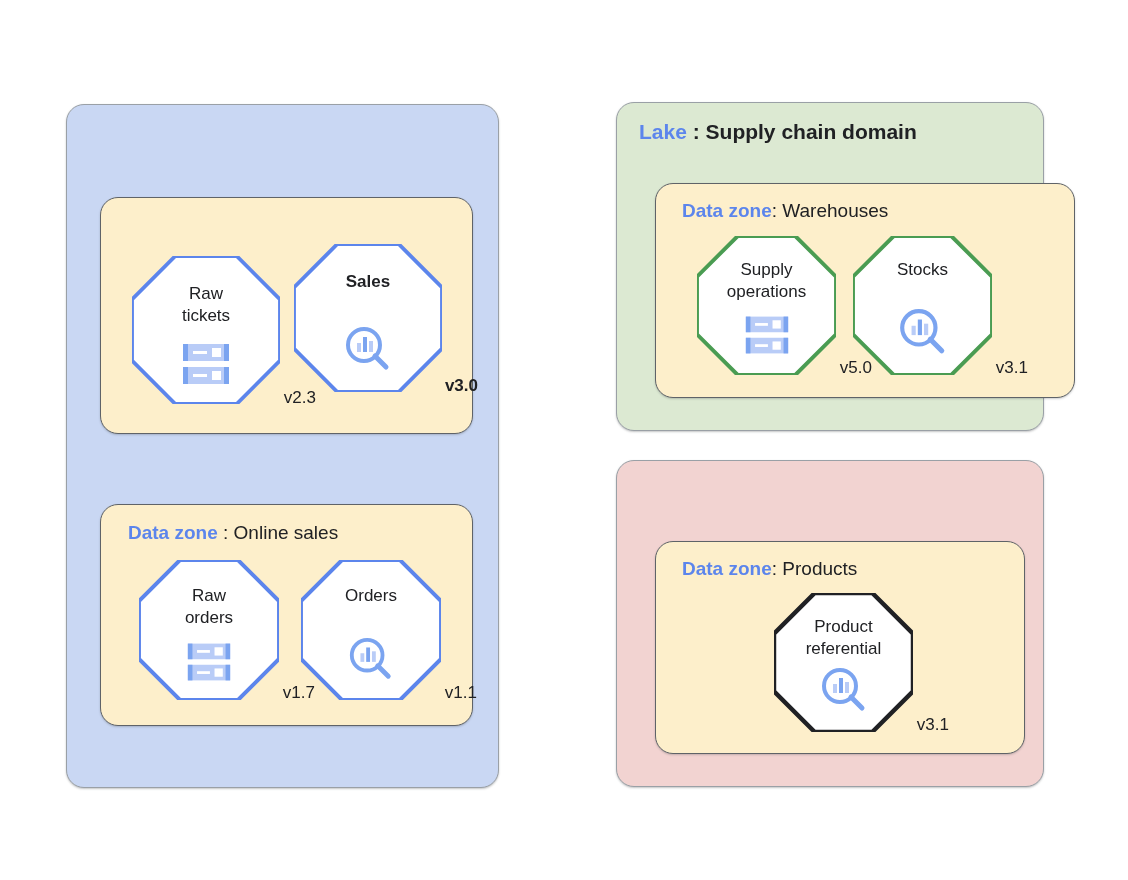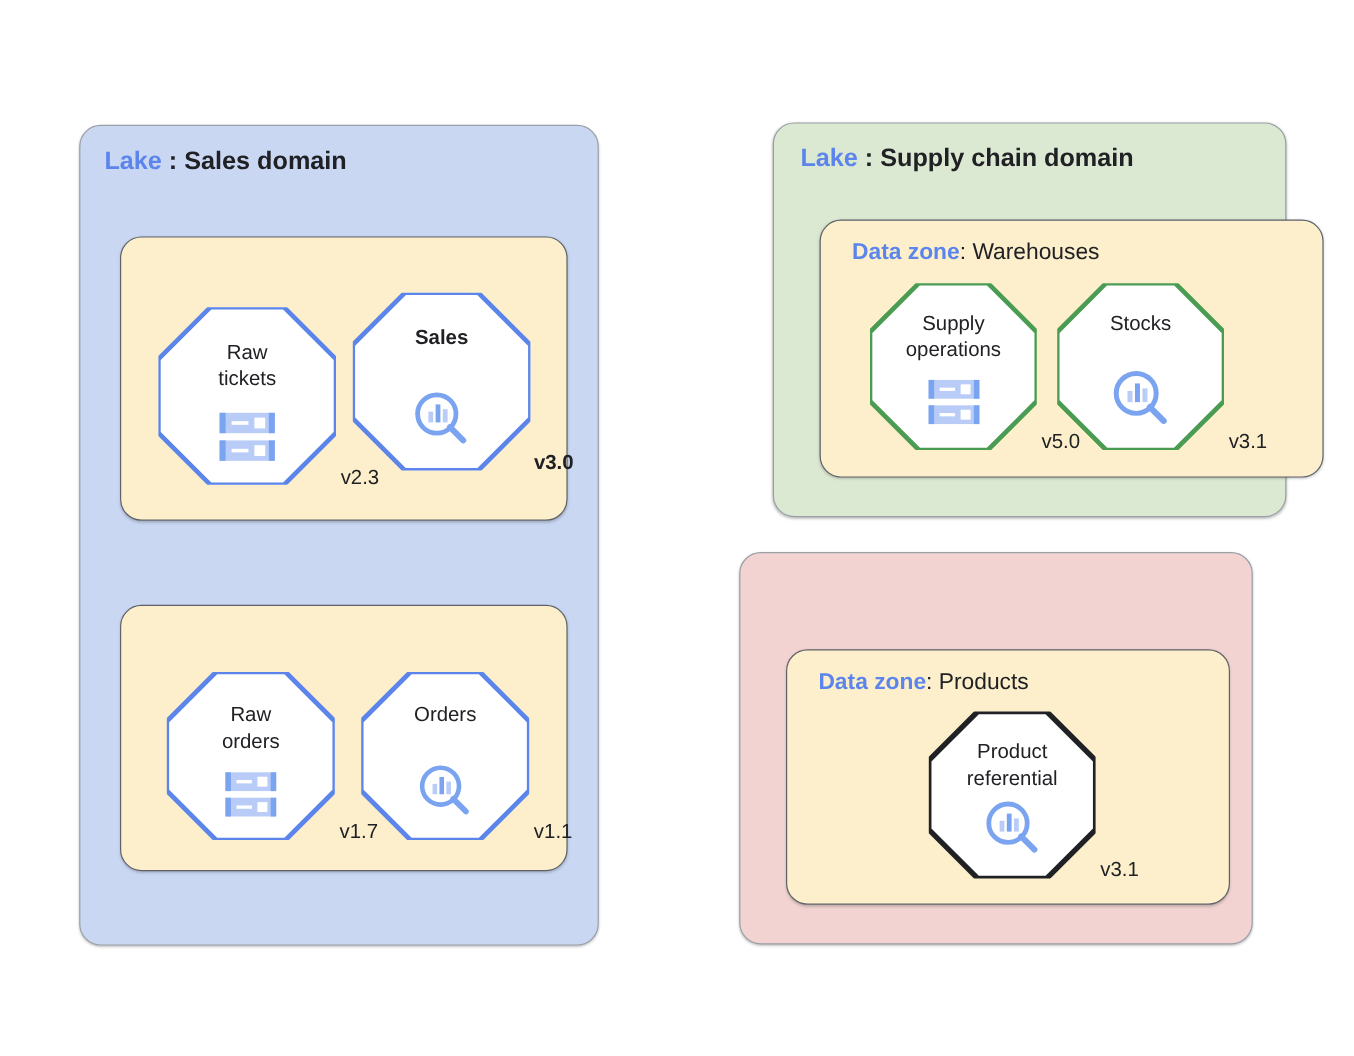--- a/index.html
+++ b/index.html
@@ -67,23 +67,20 @@
     color: #202124;
     white-space: nowrap;
   }
 </style>
 </head>
 <body>
 
 <div id="canvas">
 
   <div class="lake" style="left:66px; top:104px; width:433px; height:684px; background:#c9d7f3;">
-    <div class="lake-title" style="left:20px; top:18px;">
-      <span class="kw">Lake</span><span> : </span><span>Sales domain</span>
-    </div>
 
     <div class="zone" style="left:33px; top:92px; width:373px; height:237px;">
 
       <div class="asset" style="left:31px; top:58px; width:148px; height:148px;">
         <svg class="oct-shape" viewBox="0 0 100 100" preserveAspectRatio="none">
           <polygon points="29.3,0 70.7,0 100,29.3 100,70.7 70.7,100 29.3,100 0,70.7 0,29.3" fill="#ffffff" stroke="#5c85ec" stroke-width="2.6"></polygon>
         </svg>
         <div class="oct-label" style="top:27px;">Raw
 tickets</div>
         <span class="oct-icon" style="top:86px;">
@@ -115,20 +112,23 @@
             <rect x="20" y="13" width="4" height="15" fill="#7ba4f0"></rect>
             <rect x="26" y="17" width="4" height="11" fill="#b9ccf7"></rect>
             <line x1="32" y1="32" x2="43" y2="43" stroke="#7ba4f0" stroke-width="5" stroke-linecap="round"></line>
           </svg>
         </span>
         <span class="oct-version" style="right:-36px; bottom:-4px;margin-top:10px;">v3.0</span>
       </div>
     </div>
 
     <div class="zone" style="left:33px; top:399px; width:373px; height:222px;">
+      <div class="zone-title" style="left:27px; top:17px;">
+        <span class="kw">Data zone</span><span> : </span><span>Online sales</span>
+      </div>
 
       <div class="asset" style="left:38px; top:55px; width:140px; height:140px;">
         <svg class="oct-shape" viewBox="0 0 100 100" preserveAspectRatio="none">
           <polygon points="29.3,0 70.7,0 100,29.3 100,70.7 70.7,100 29.3,100 0,70.7 0,29.3" fill="#ffffff" stroke="#5c85ec" stroke-width="2.8"></polygon>
         </svg>
         <div class="oct-label" style="top:25px;">Raw
 orders</div>
         <span class="oct-icon" style="top:81px;">
           <svg width="46" height="42" viewBox="0 0 50 44">
             <rect x="2" y="2" width="46" height="17" fill="#b9ccf7"></rect>
@@ -158,21 +158,21 @@
             <rect x="20" y="13" width="4" height="15" fill="#7ba4f0"></rect>
             <rect x="26" y="17" width="4" height="11" fill="#b9ccf7"></rect>
             <line x1="32" y1="32" x2="43" y2="43" stroke="#7ba4f0" stroke-width="5" stroke-linecap="round"></line>
           </svg>
         </span>
         <span class="oct-version" style="right:-36px; bottom:-3px;">v1.1</span>
       </div>
     </div>
   </div>
 
-  <div class="lake" style="left:616px; top:102px; width:428px; height:329px; background:#dce9d2;margin-left:28px;">
+  <div class="lake" style="left:616px; top:102px; width:428px; height:329px; background:#dce9d2;">
     <div class="lake-title" style="left:22px; top:17px;">
       <span class="kw">Lake</span><span> : </span><span>Supply chain domain</span>
     </div>
 
     <div class="zone" style="left:38px; top:80px; width:420px; height:215px;text-decoration:underline;">
       <div class="zone-title" style="left:26px; top:16px;">
         <span class="kw">Data zone</span><span>: </span><span>Warehouses</span>
       </div>
 
       <div class="asset" style="left:41px; top:52px; width:139px; height:139px;">

